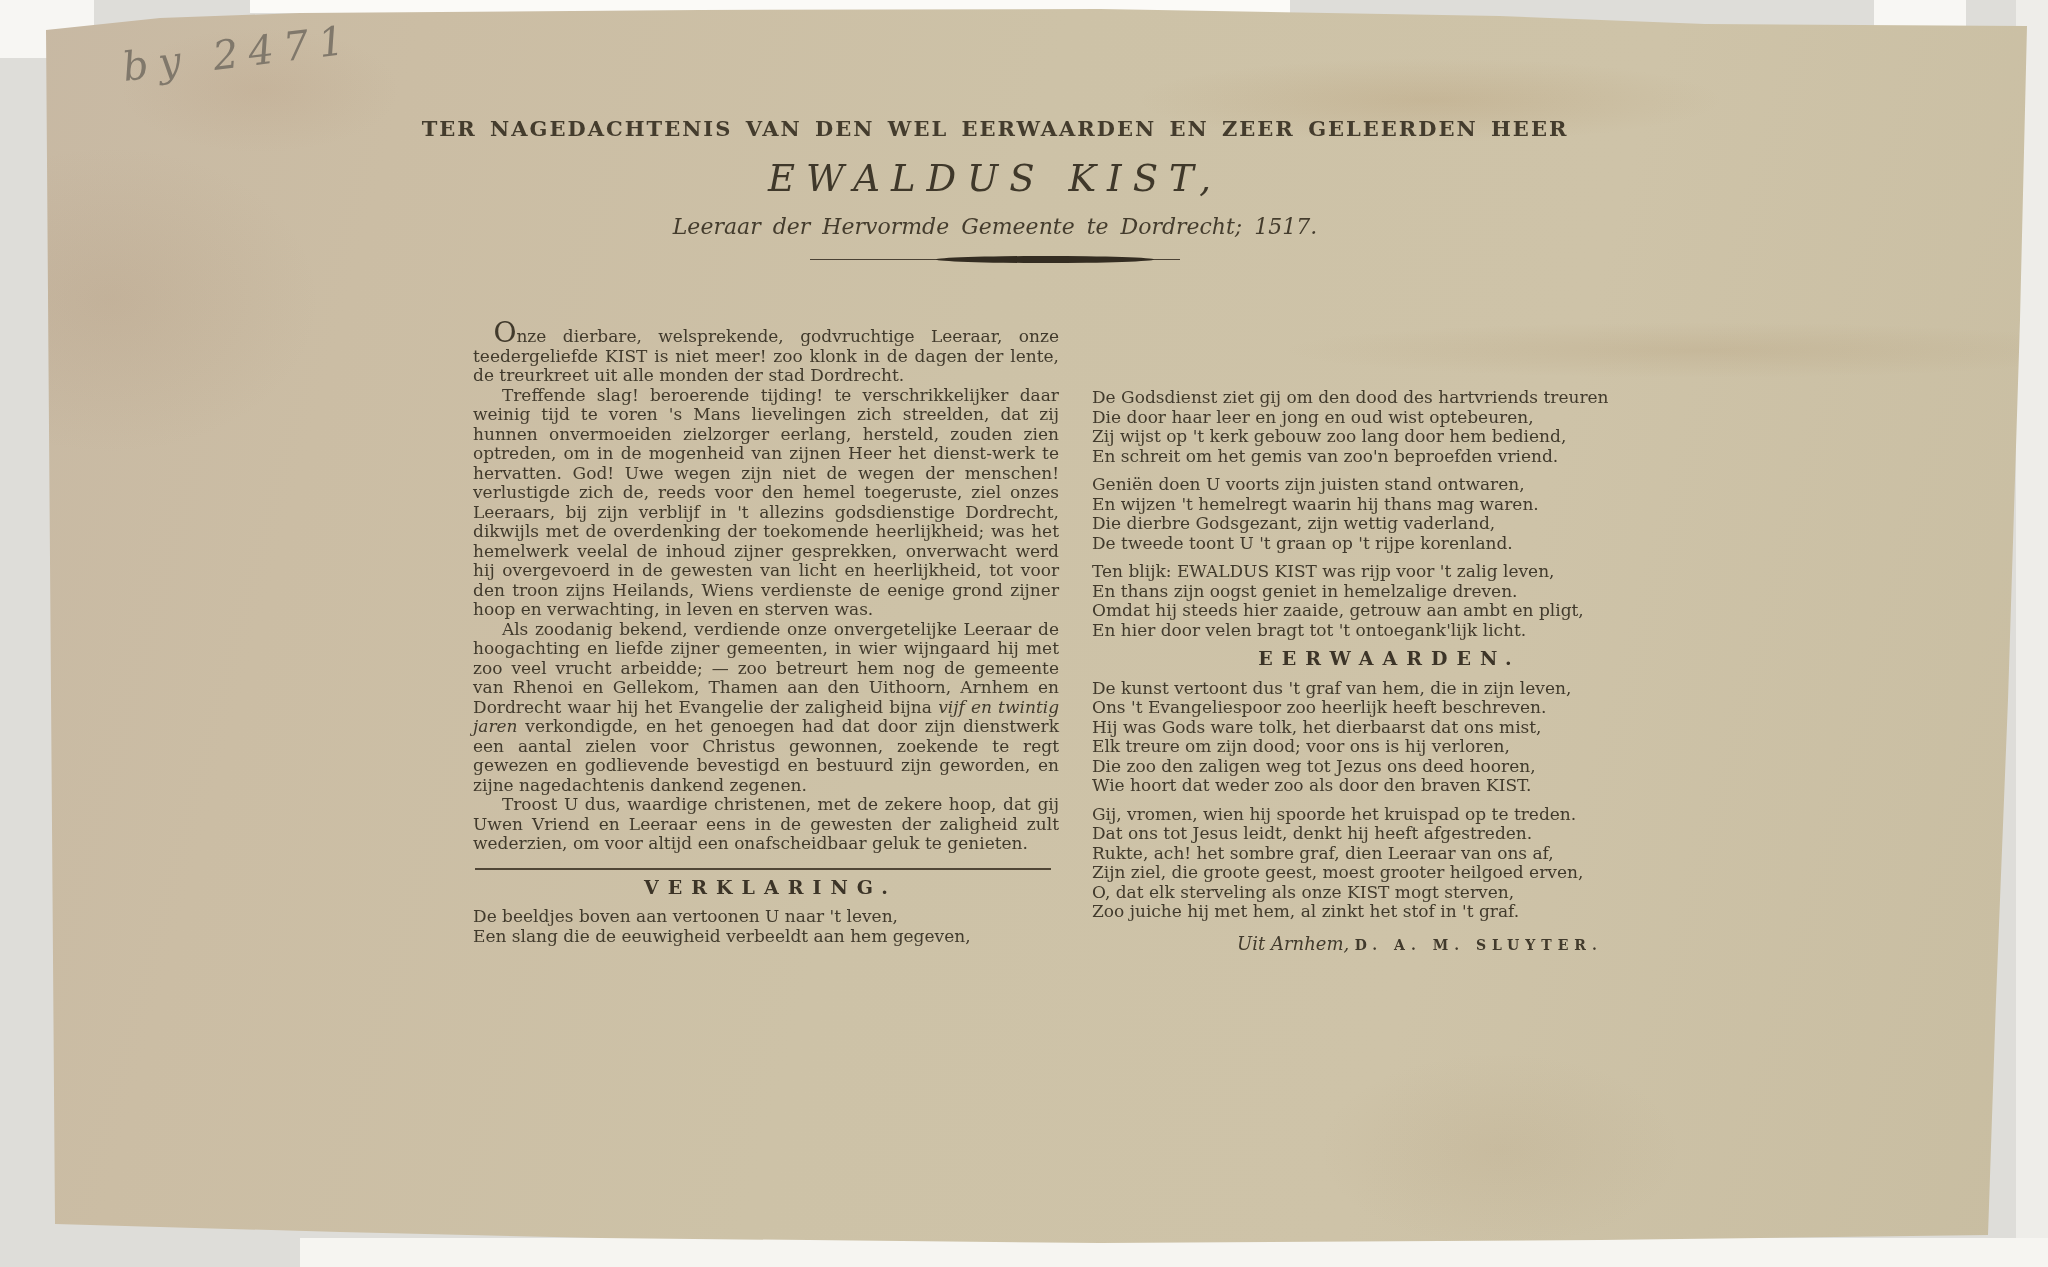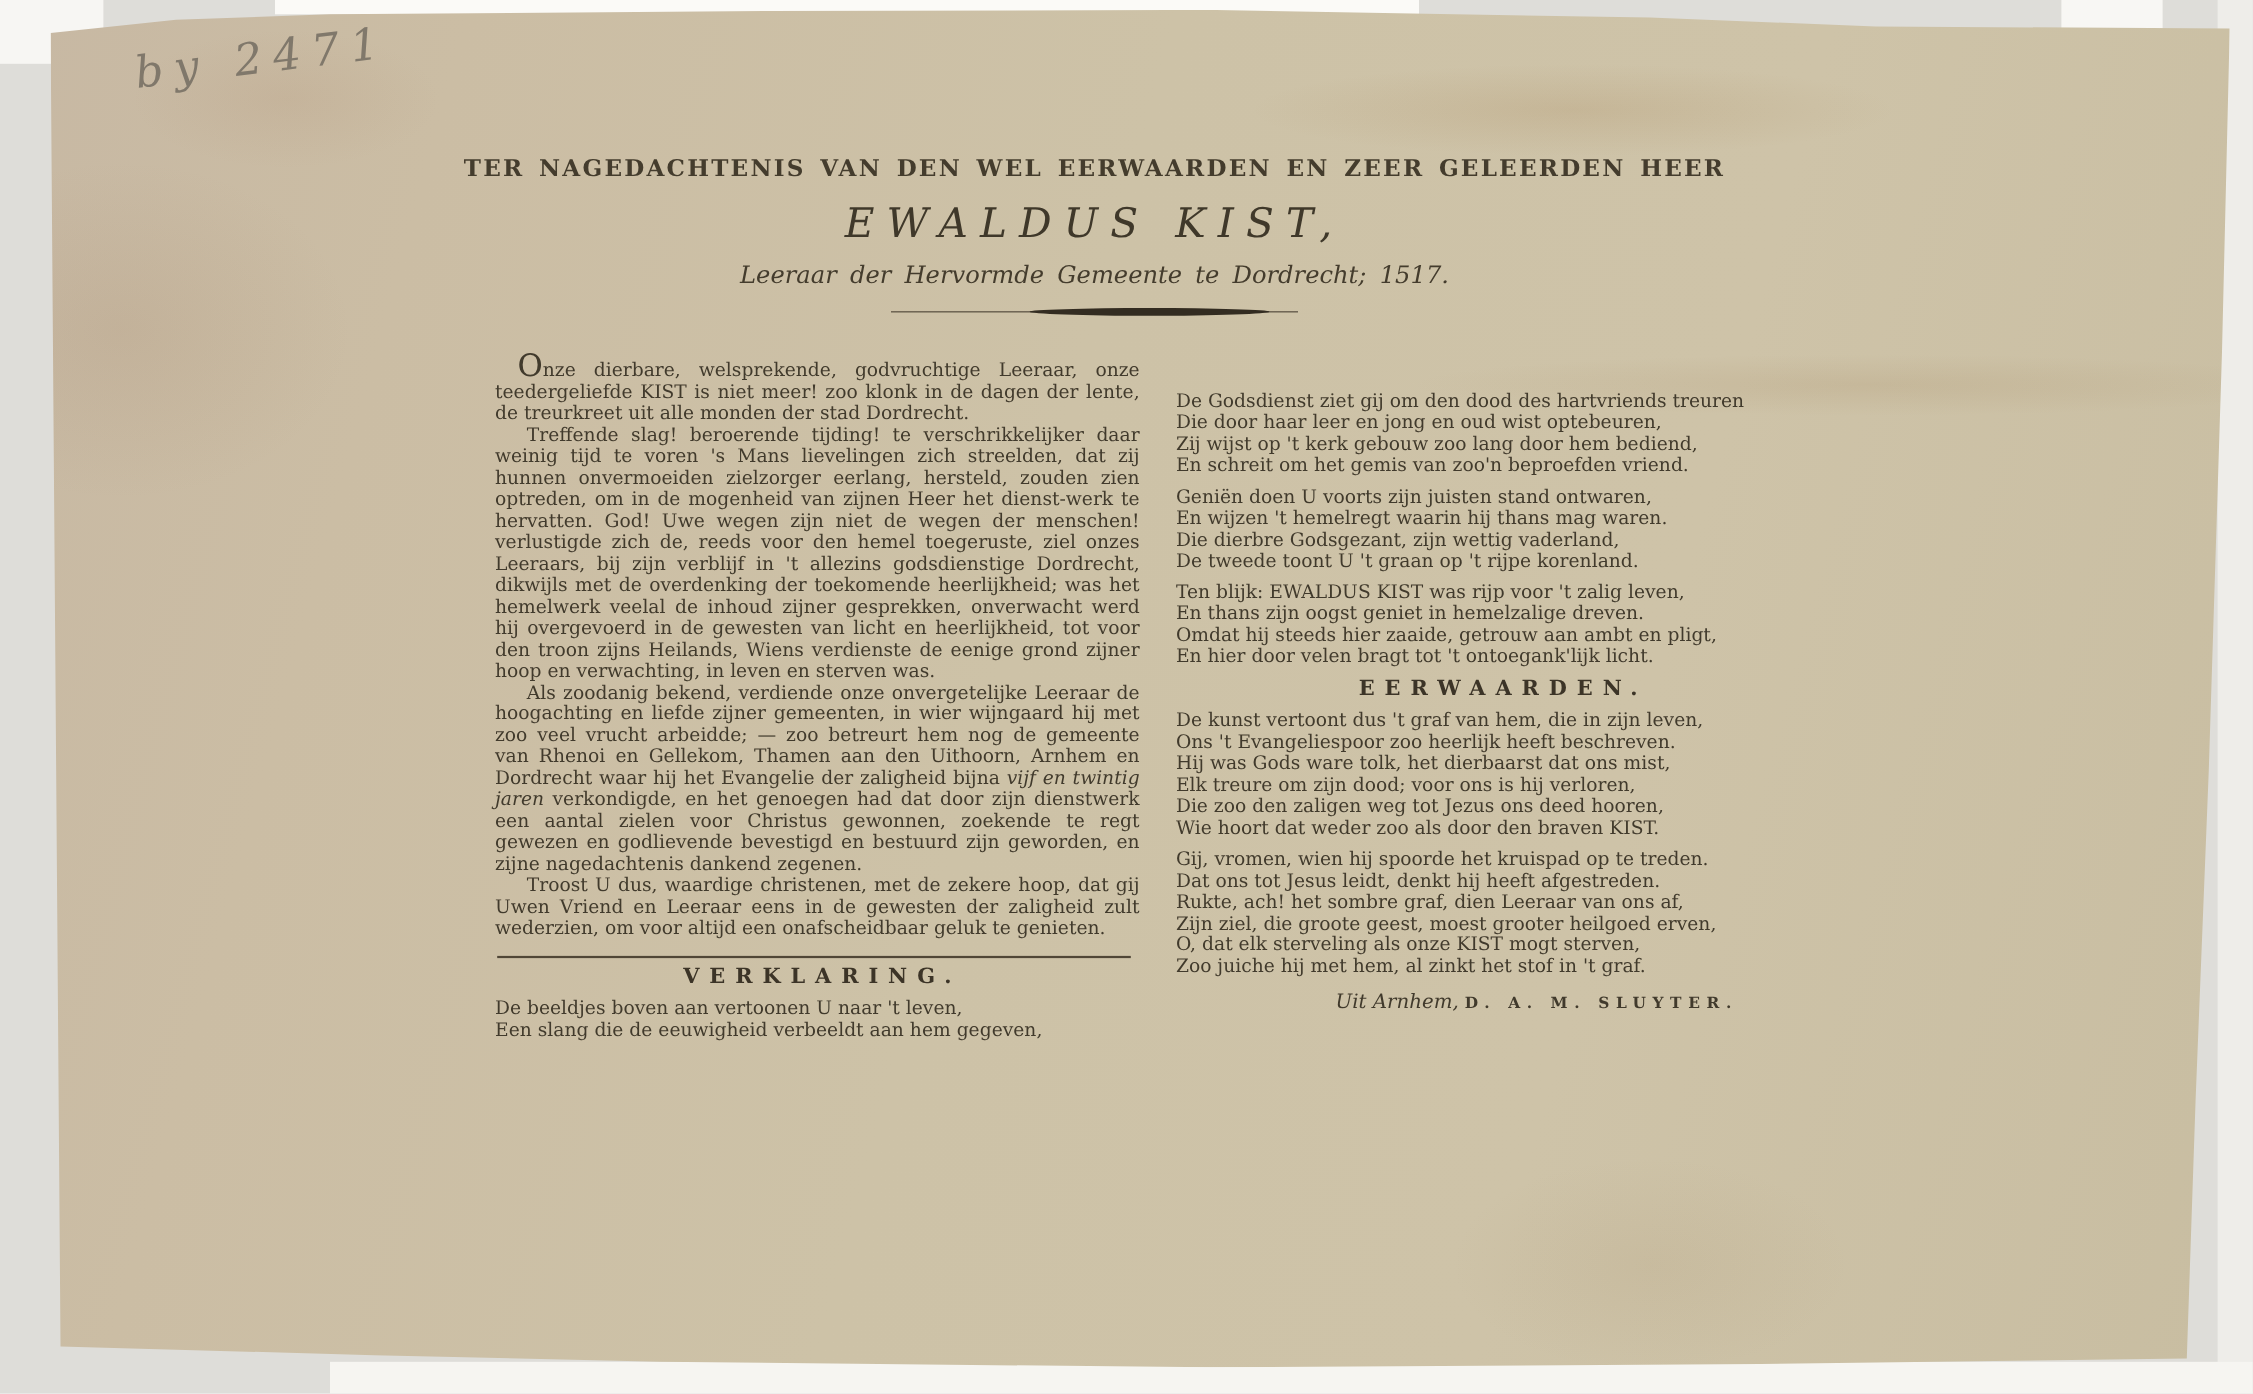--- a/index.html
+++ b/index.html
@@ -29,30 +29,30 @@
       linear-gradient(105deg,#c7b8a3 0%,#cbbda4 18%,#cdc2a7 45%,#cec3a8 70%,#c8bda1 100%);
     color:#413a2c;
   }
 
   .pencil-note {
     position:absolute; left:122px; top:30px;
     font-style:italic; font-size:40px; letter-spacing:10px;
     color:#80786b; transform:rotate(-7deg);
   }
 
-  .doc-header { position:absolute; left:330px; top:140px; width:1330px; text-align:center; }
+  .doc-header { position:absolute; left:330px; top:116px; width:1330px; text-align:center; }
   .dedication { font-size:21px; font-weight:bold; letter-spacing:2px; word-spacing:4px; color:#443c2d; }
   .name-line  { margin-top:16px; font-style:italic; font-size:37px; letter-spacing:11px; color:#3f382a; }
   .subtitle   { margin-top:14px; font-style:italic; font-size:22px; word-spacing:5px; color:#443c2d; }
   .ornament   { position:relative; width:370px; height:10px; margin:16px auto 0; }
   .ornament::before { content:""; position:absolute; left:0; right:0; top:4px; height:1px; background:#4a4134; }
   .ornament::after  { content:""; position:absolute; left:34%; right:7%; top:1px; height:7px;
                       background:#332c21; border-radius:50%; }
 
-  .columns { position:absolute; left:450px; top:322px; width:1205px; display:flex; align-items:center; }
+  .columns { position:absolute; left:473px; top:322px; width:1205px; display:flex; align-items:flex-end; }
   .col { width:590px; font-size:17px; line-height:19.5px; text-align:justify; }
   .col-divider { width:5px; border-left:2px solid rgba(66,57,42,.85); border-right:2px solid rgba(66,57,42,.85); margin:4px 11px 120px 13px; }
 
   .col p { margin:0; text-indent:1.7em; }
   .col p.lead { text-indent:1.2em; }
   .col p.lead::first-letter { font-size:1.65em; line-height:0.8; }
 
   .hrule { height:2px; background:rgba(66,57,42,.9); margin:14px 8px 8px 2px; }
 
   .section-heading { margin:8px 0 10px; text-align:center; font-weight:bold;

